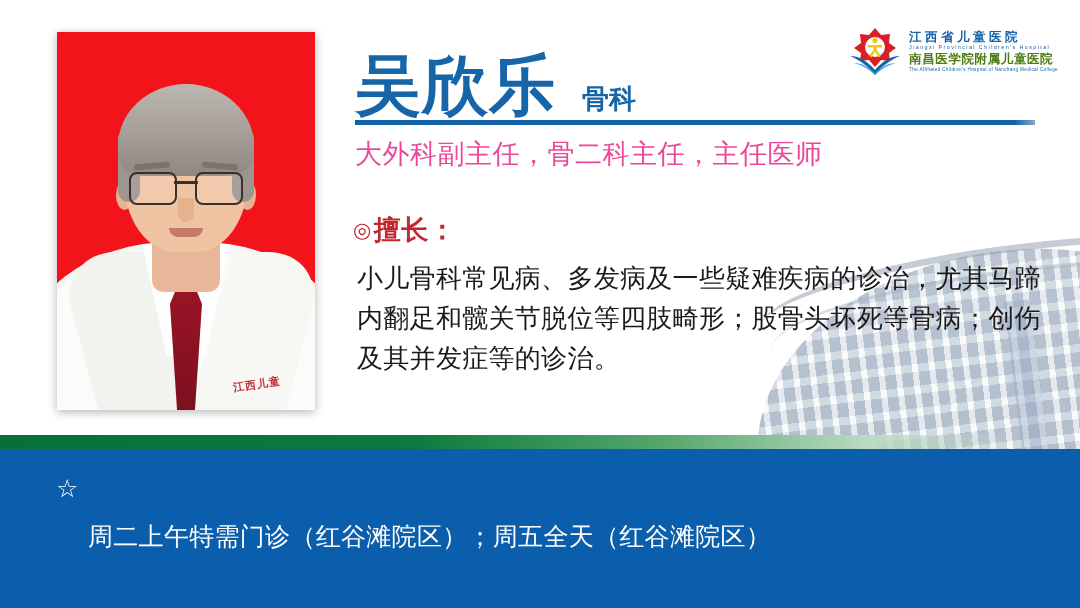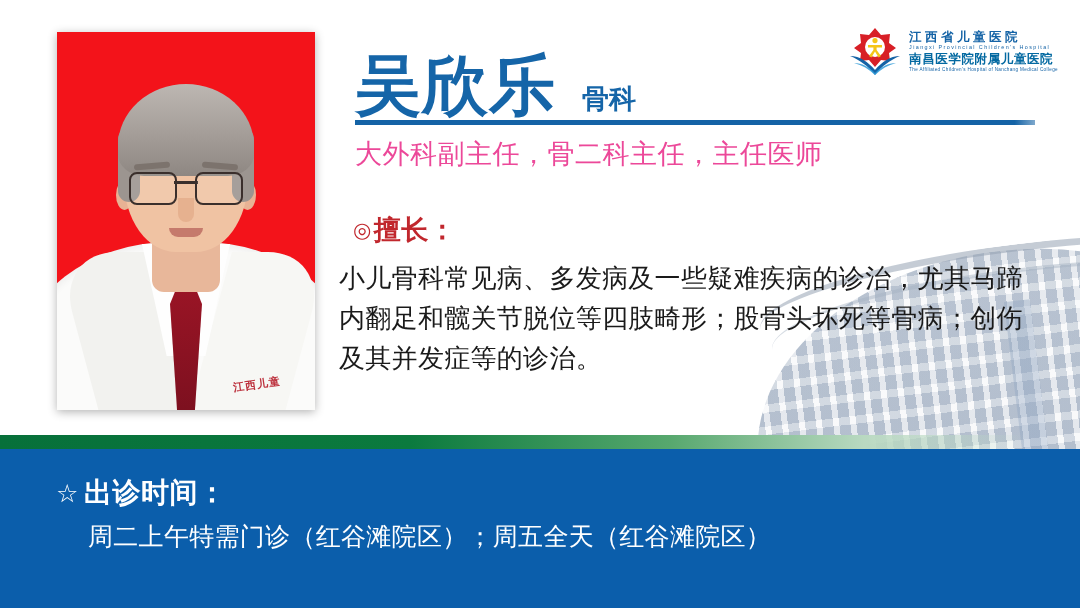--- a/index.html
+++ b/index.html
@@ -343,21 +343,21 @@
     display: flex;
     align-items: center;
   }
   .spec-bullet {
     font-size: 21px;
     margin-right: 2px;
     color: #c1272d;
   }
   .spec-body {
     position: absolute;
-    left: 339px;
+    left: 357px;
     top: 258px;
     width: 690px;
     font-size: 26px;
     color: #1a1a1a;
     line-height: 40px;
     letter-spacing: 0.3px;
   }
 
   
   .logo {
@@ -388,21 +388,21 @@
   }
   .logo-en1 {
     font-size: 5.4px;
     color: #1463a6;
     letter-spacing: 1.4px;
     line-height: 1.1;
   }
   .logo-cn2 {
     font-size: 12.5px;
     font-weight: bold;
-    color: #0369a1;
+    color: #4d7c0f;
     letter-spacing: 0.6px;
     line-height: 1.15;
   }
   .logo-en2 {
     font-size: 4.6px;
     color: #1463a6;
     letter-spacing: 0.35px;
     line-height: 1.1;
   }
 
@@ -500,17 +500,16 @@
   <div class="doctor-title">大外科副主任，骨二科主任，主任医师</div>
 
   <div class="spec-head">
     <span class="spec-bullet">◎</span>
     <span>擅长：</span>
   </div>
   <div class="spec-body">小儿骨科常见病、多发病及一些疑难疾病的诊治，尤其马蹄内翻足和髋关节脱位等四肢畸形；股骨头坏死等骨病；创伤及其并发症等的诊治。</div>
 
   <div class="sched-head">
     <span class="sched-star">☆</span>
-    <span>出诊时间：</span>
   </div>
   <div class="sched-body">周二上午特需门诊（红谷滩院区）；周五全天（红谷滩院区）</div>
 
 </div>
 
 </body></html>

